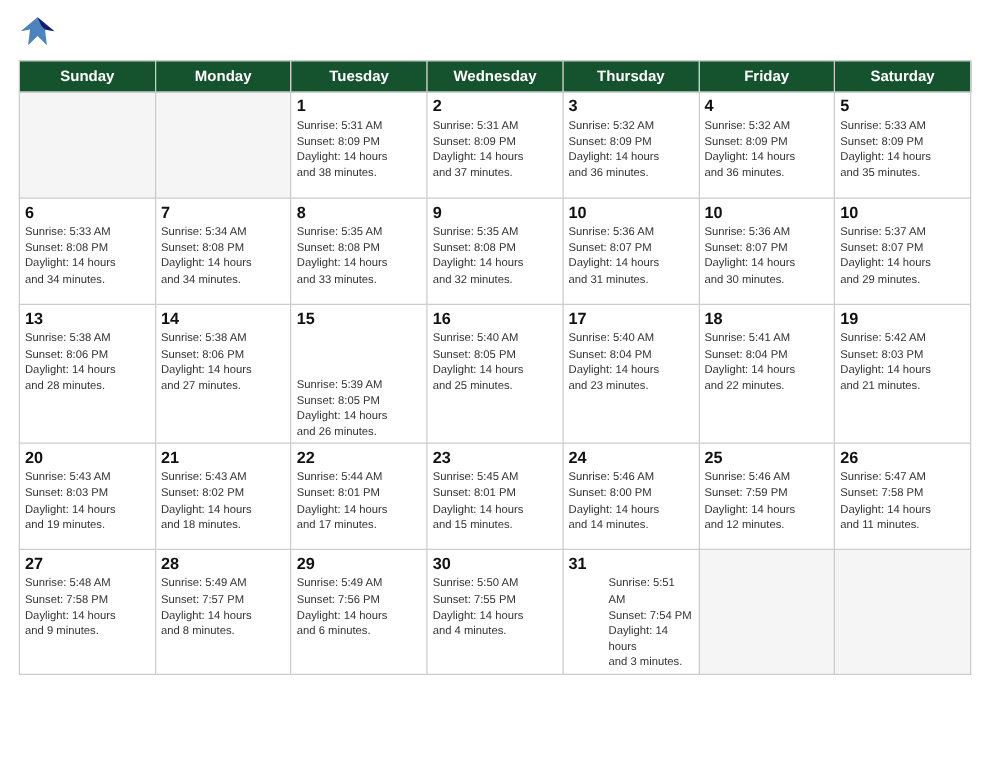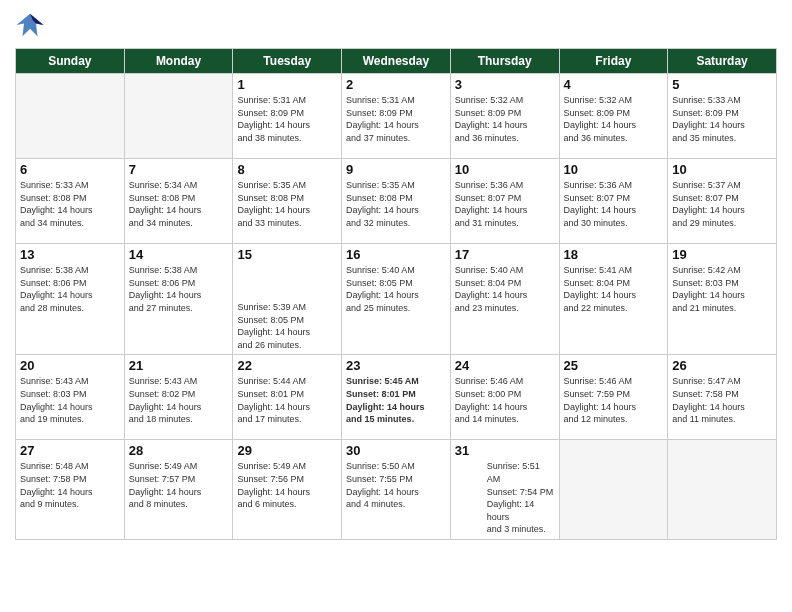--- a/index.html
+++ b/index.html
@@ -212,21 +212,21 @@
           </td>
           <td>
             <div class="day-num">22</div>
             <div class="day-info" style="white-space: pre-line;">Sunrise: 5:44 AM
 Sunset: 8:01 PM
 Daylight: 14 hours
 and 17 minutes.</div>
           </td>
           <td>
             <div class="day-num">23</div>
-            <div class="day-info" style="white-space: pre-line; font-weight: bold;">Sunrise: 5:45 AM
+            <div class="day-info" style="white-space: pre-line;">Sunrise: 5:45 AM
 Sunset: 8:01 PM
 Daylight: 14 hours
 and 15 minutes.</div>
           </td>
           <td>
             <div class="day-num">24</div>
             <div class="day-info" style="white-space: pre-line;">Sunrise: 5:46 AM
 Sunset: 8:00 PM
 Daylight: 14 hours
 and 14 minutes.</div>

